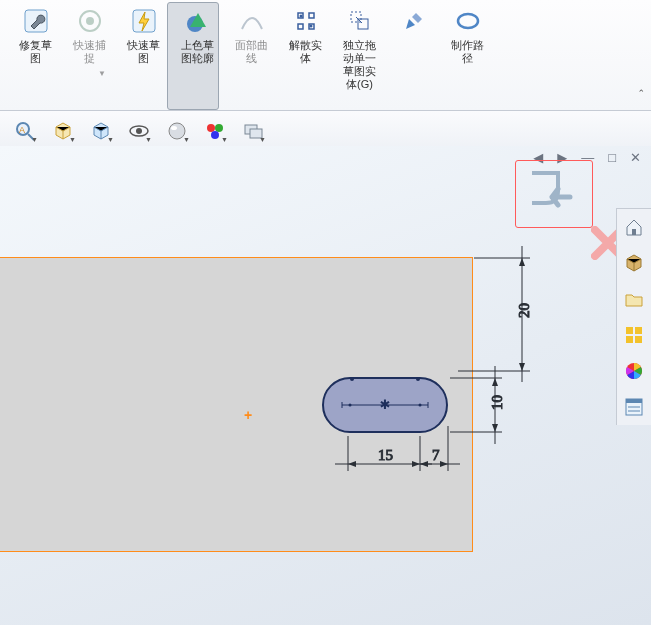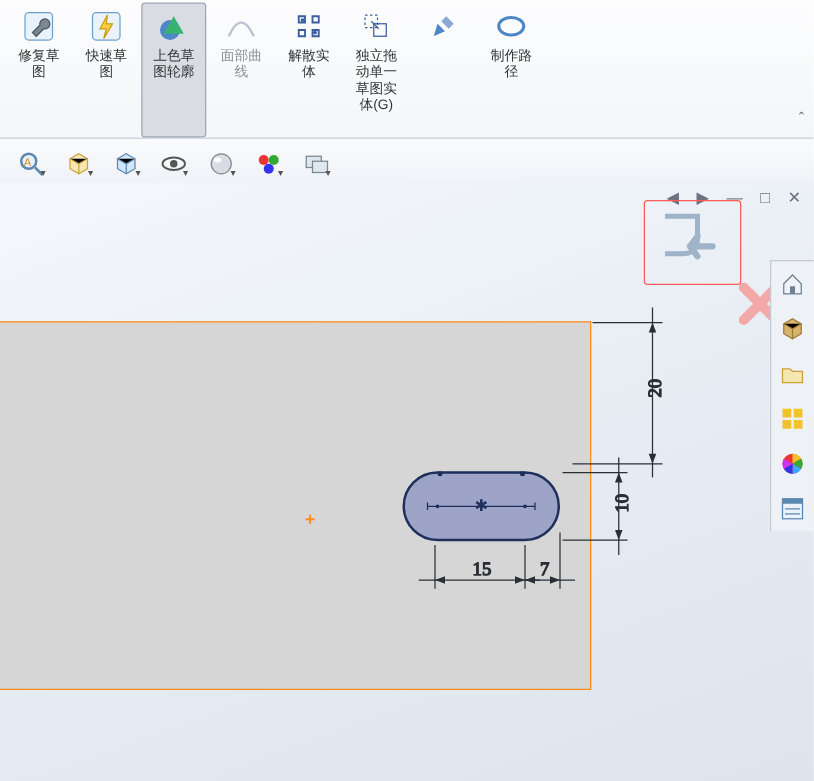--- a/index.html
+++ b/index.html
@@ -1,17 +1,17 @@
 <!DOCTYPE html>
 <html><head>
 <meta charset="utf-8">
 <style>
 html,body{margin:0;padding:0;width:651px;height:625px;font-family:"Microsoft YaHei","Segoe UI",sans-serif;font-size:11px;color:#333;background:#fff;overflow:hidden}
 .ribbon{display:flex;background:linear-gradient(#fdfdfe,#f4f6f9);border-bottom:1px solid #c5cbd4;height:108px;padding:2px 4px 0 4px;position:relative}
-.rbtn{display:flex;flex-direction:column;align-items:center;padding:2px 4px;margin:0 1px;border:1px solid transparent;border-radius:3px;cursor:pointer;min-width:42px}
+.rbtn{display:flex;flex-direction:column;align-items:flex-end;padding:2px 4px;margin:0 1px;border:1px solid transparent;border-radius:3px;cursor:pointer;min-width:42px}
 .rbtn.active{background:#d9dde3;border-color:#9ca6b2}
 .rbtn.disabled{opacity:.55;cursor:default}
 .rbtn .ic{width:32px;height:32px;display:flex;align-items:center;justify-content:center}
 .rbtn .lbl{text-align:center;line-height:13px;margin-top:2px}
 .rbtn .drop{font-size:8px;color:#555;margin-top:4px}
 .toolbar2{display:flex;align-items:center;height:34px;padding:3px 6px;background:linear-gradient(#fafbfd,#eef1f6);border-bottom:1px solid #c5cbd4}
 .tbtn{display:flex;align-items:center;justify-content:center;width:30px;height:26px;margin:0 3px;border:1px solid transparent;border-radius:3px;cursor:pointer;position:relative}
 .tbtn .dd{position:absolute;right:2px;bottom:1px;font-size:7px;color:#555}
 .canvas{position:absolute;left:0;top:146px;width:651px;height:479px;background:linear-gradient(160deg,#f4f8fc 0%,#e6ecf3 55%,#dde4ed 100%)}
 .wincontrols{position:absolute;top:4px;right:10px;display:flex;gap:14px;color:#6b7380;font-size:13px}
@@ -31,20 +31,30 @@
 <div class="ribbon" id="ribbon">
     <div class="rbtn">
       <div class="ic">
         <svg width="28" height="28">
           <rect x="3" y="3" width="22" height="22" rx="3" fill="#eaf3fb" stroke="#6fa0cc"></rect>
           <path d="M9 19 l6 -6 a4 4 0 1 1 3 3 l-6 6 z" fill="#7a8795" stroke="#4a5560"></path>
         </svg>
       </div>
       <div class="lbl">修复草<br>图</div>
     </div>
+    <div class="rbtn disabled">
+      <div class="ic">
+        <svg width="28" height="28">
+          <circle cx="14" cy="14" r="10" fill="none" stroke="#8a9" stroke-width="2"></circle>
+          <circle cx="14" cy="14" r="4" fill="#8a9"></circle>
+        </svg>
+      </div>
+      <div class="lbl">快速捕<br>捉</div>
+      <div class="drop">▼</div>
+    </div>
     <div class="rbtn">
       <div class="ic">
         <svg width="28" height="28">
           <rect x="3" y="3" width="22" height="22" rx="3" fill="#eaf3fb" stroke="#6fa0cc"></rect>
           <path d="M15 5 l-6 11 h5 l-2 8 7 -12 h-5 z" fill="#ffcf3d" stroke="#c89b12"></path>
         </svg>
       </div>
       <div class="lbl">快速草<br>图</div>
     </div>
     <div class="rbtn active">

